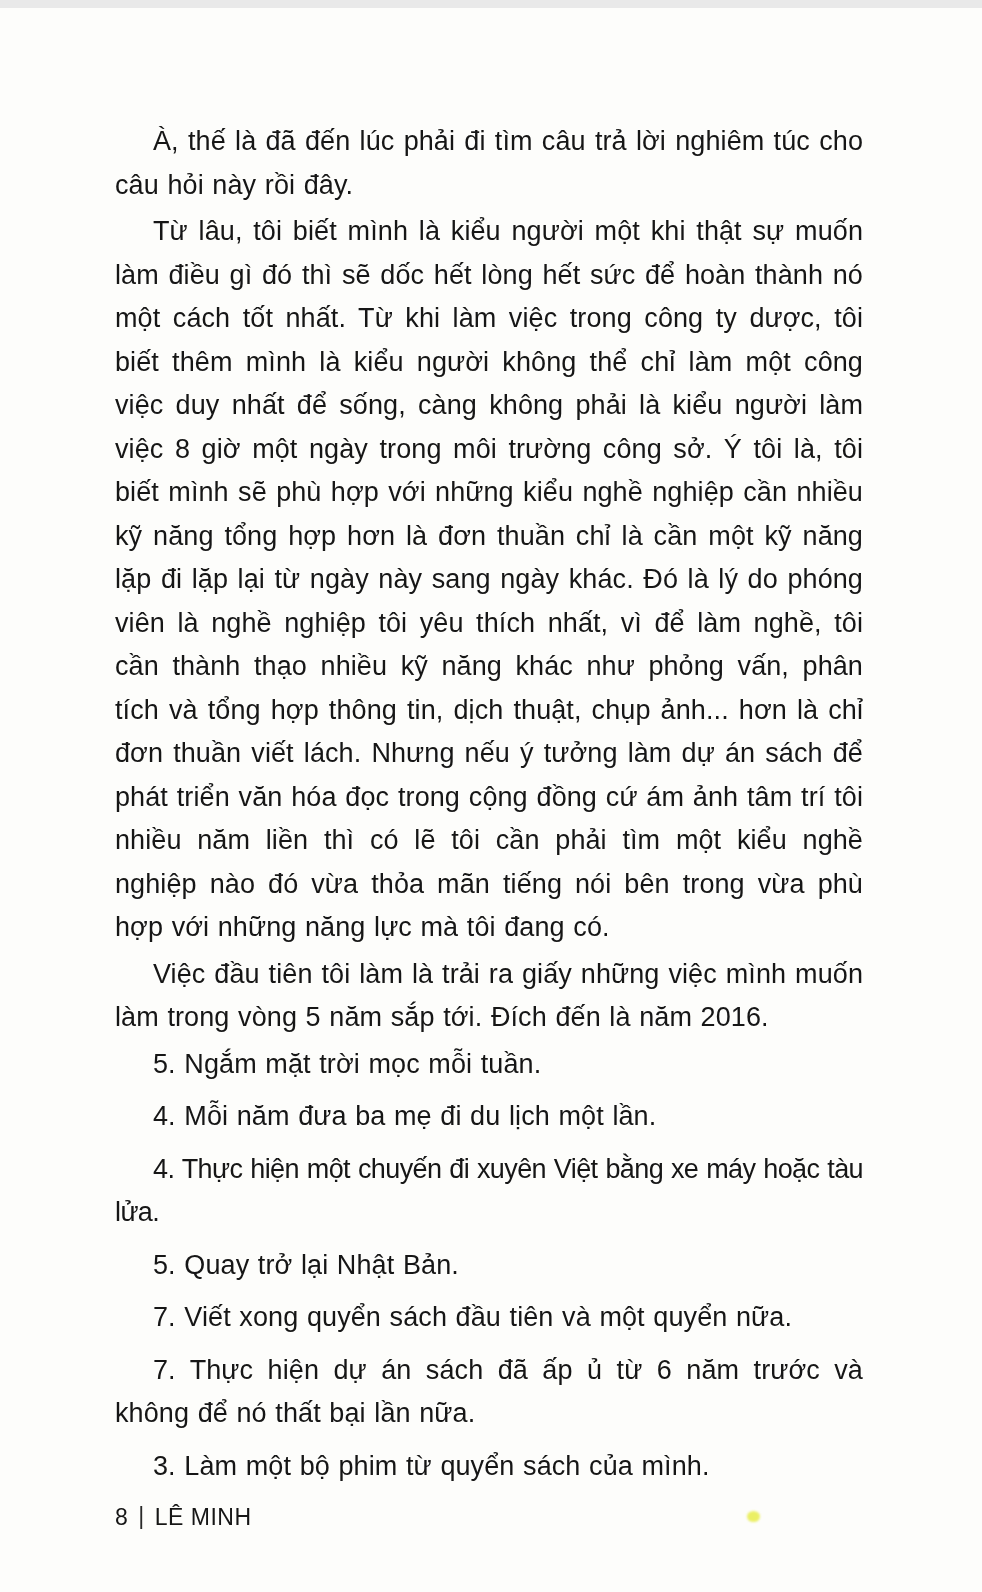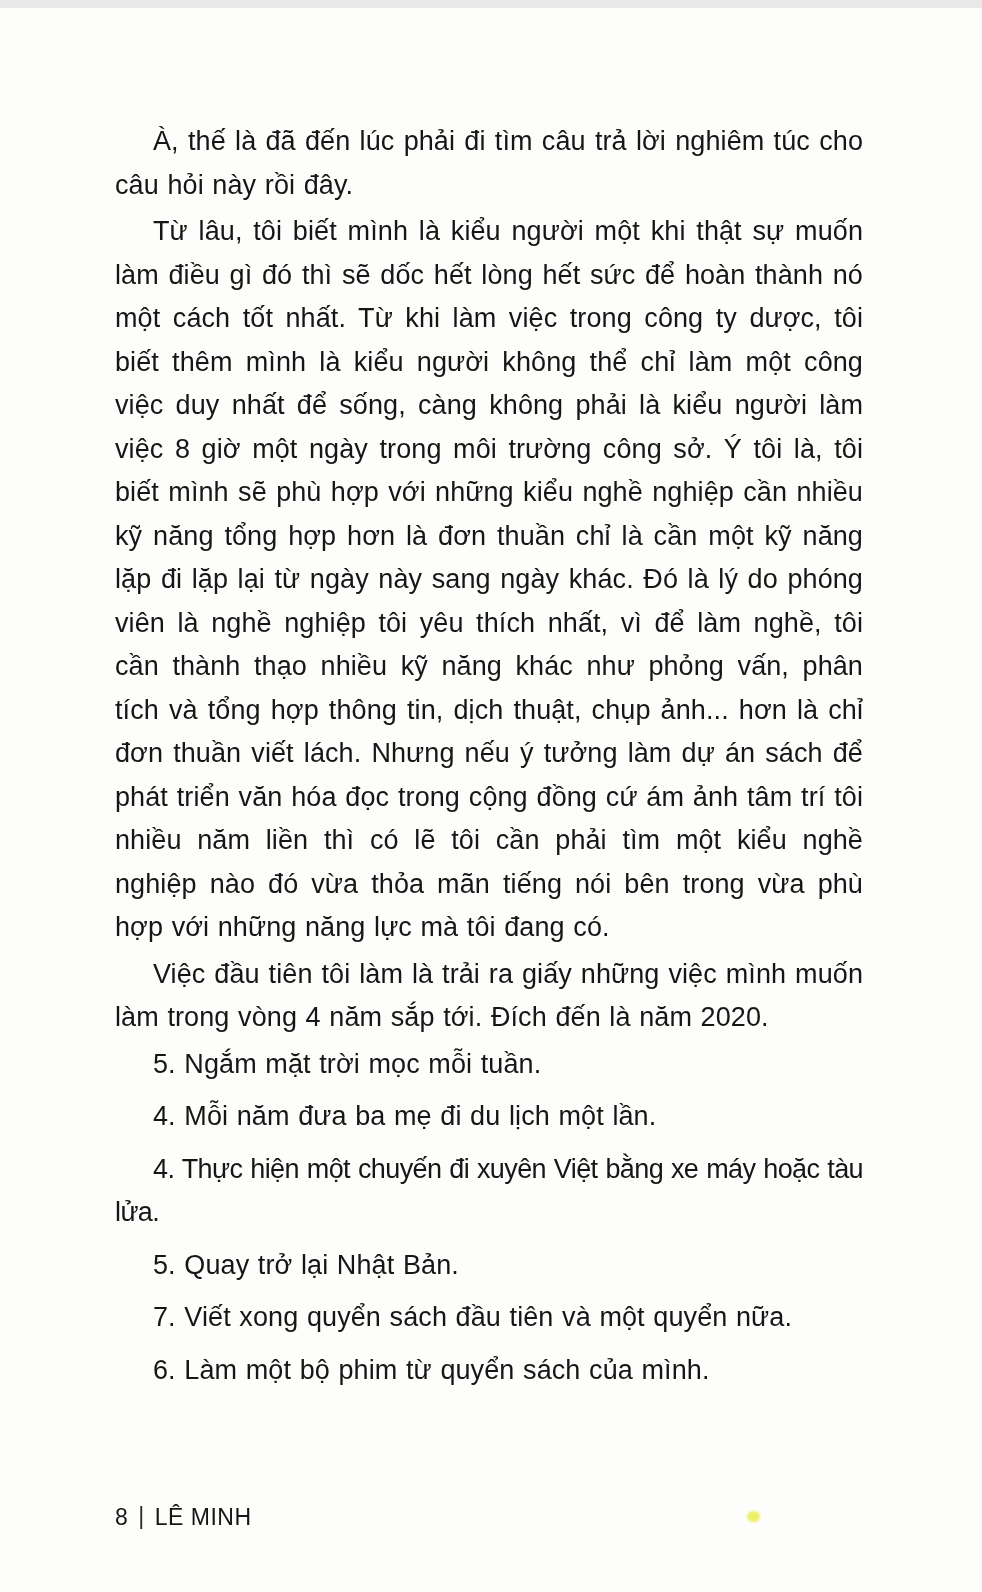--- a/index.html
+++ b/index.html
@@ -67,29 +67,30 @@
 <body>
 
 <div class="page" style="background: rgb(253, 253, 251); color: rgb(22, 22, 22);">
 
   <div class="text-block">
 
     <p>À, thế là đã đến lúc phải đi tìm câu trả lời nghiêm túc cho câu hỏi này rồi đây.</p>
 
     <p>Từ lâu, tôi biết mình là kiểu người một khi thật sự muốn làm điều gì đó thì sẽ dốc hết lòng hết sức để hoàn thành nó một cách tốt nhất. Từ khi làm việc trong công ty dược, tôi biết thêm mình là kiểu người không thể chỉ làm một công việc duy nhất để sống, càng không phải là kiểu người làm việc 8 giờ một ngày trong môi trường công sở. Ý tôi là, tôi biết mình sẽ phù hợp với những kiểu nghề nghiệp cần nhiều kỹ năng tổng hợp hơn là đơn thuần chỉ là cần một kỹ năng lặp đi lặp lại từ ngày này sang ngày khác. Đó là lý do phóng viên là nghề nghiệp tôi yêu thích nhất, vì để làm nghề, tôi cần thành thạo nhiều kỹ năng khác như phỏng vấn, phân tích và tổng hợp thông tin, dịch thuật, chụp ảnh... hơn là chỉ đơn thuần viết lách. Nhưng nếu ý tưởng làm dự án sách để phát triển văn hóa đọc trong cộng đồng cứ ám ảnh tâm trí tôi nhiều năm liền thì có lẽ tôi cần phải tìm một kiểu nghề nghiệp nào đó vừa thỏa mãn tiếng nói bên trong vừa phù hợp với những năng lực mà tôi đang có.</p>
 
-    <p>Việc đầu tiên tôi làm là trải ra giấy những việc mình muốn làm trong vòng 4 năm sắp tới. Đích đến là năm 2020.</p>
+    <p>Việc đầu tiên tôi làm là trải ra giấy những việc mình muốn làm trong vòng 5 năm sắp tới. Đích đến là năm 2016.</p>
 
     <div class="goals">
       <p>5. Ngắm mặt trời mọc mỗi tuần.</p>
       <p>4. Mỗi năm đưa ba mẹ đi du lịch một lần.</p>
       <p class="tight">4. Thực hiện một chuyến đi xuyên Việt bằng xe máy hoặc tàu lửa.</p>
       <p>5. Quay trở lại Nhật Bản.</p>
       <p>7. Viết xong quyển sách đầu tiên và một quyển nữa.</p>
-      <p>6. Làm một bộ phim từ quyển sách của mình.</p>
+      <p>7. Thực hiện dự án sách đã ấp ủ từ 6 năm trước và không để nó thất bại lần nữa.</p>
+      <p>3. Làm một bộ phim từ quyển sách của mình.</p>
     </div>
 
   </div>
 
   <div class="page-footer">
     <span>8</span>
     <span class="sep">|</span>
     <span>LÊ MINH</span>
   </div>
 

